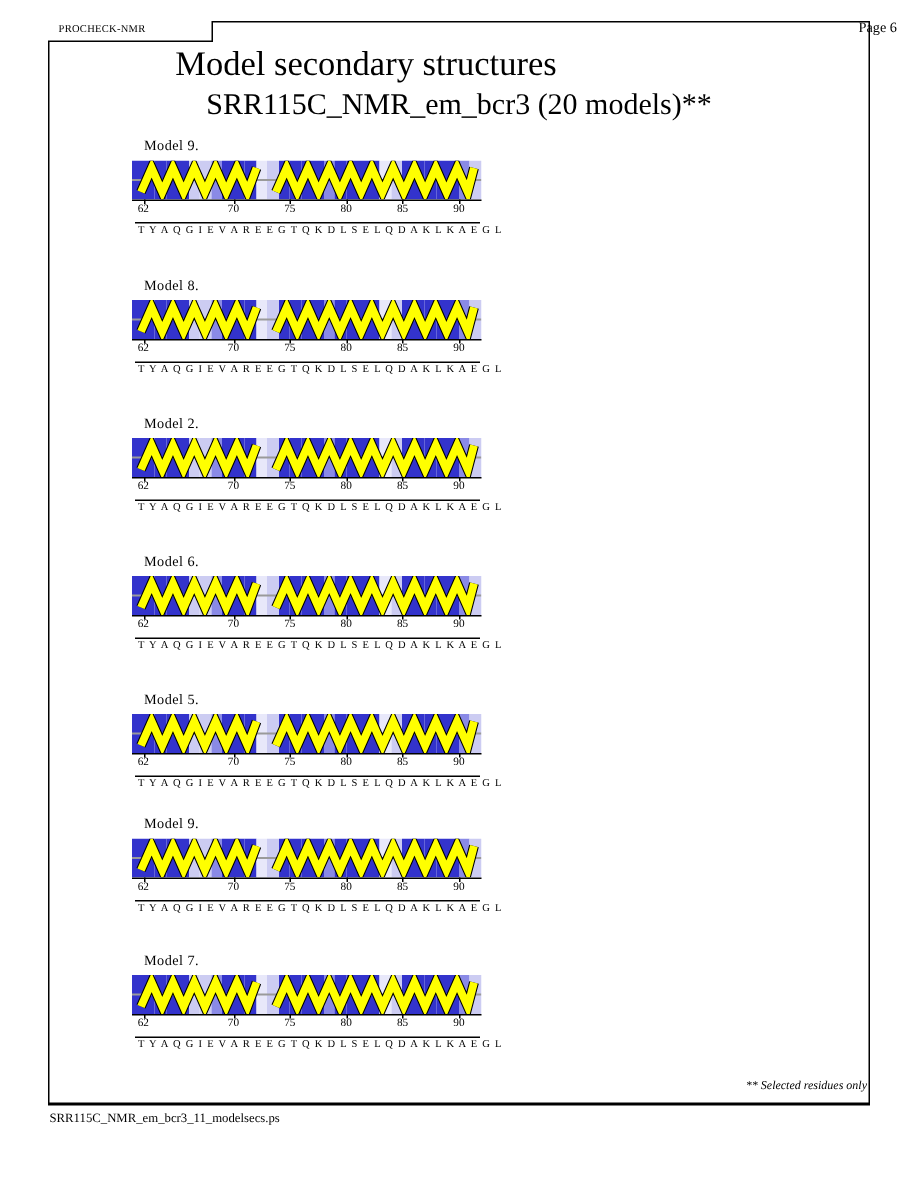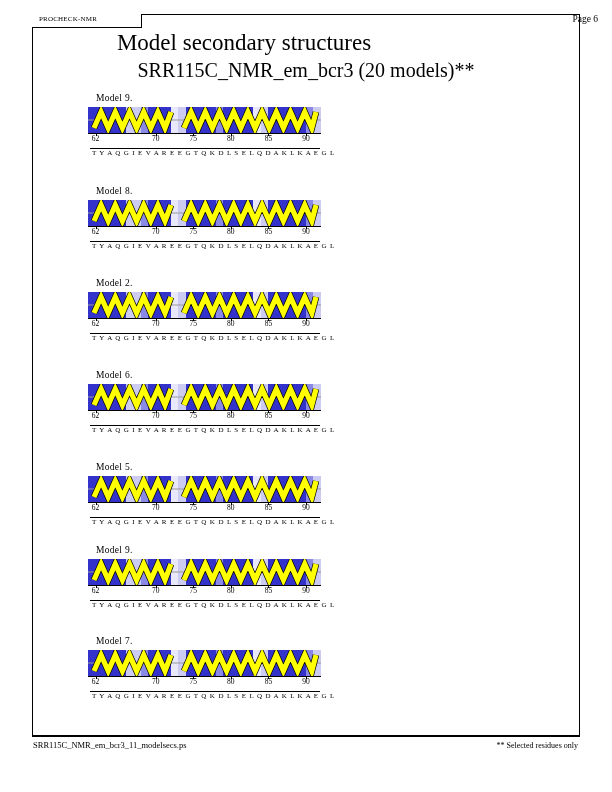--- a/index.html
+++ b/index.html
@@ -84,22 +84,23 @@
   }
   .footer-left {
     position: absolute;
     left: 33px;
     top: 740px;
     font-size: 8.5px;
   }
   .footer-right {
     position: absolute;
     right: 34px;
-    top: 741px;
+    top: 719px;
     font-size: 8px;
+    font-style: italic;
   }
 
   
   .model {
     position: absolute;
     left: 0;
     width: 612px;
   }
   .model-label {
     position: absolute;

